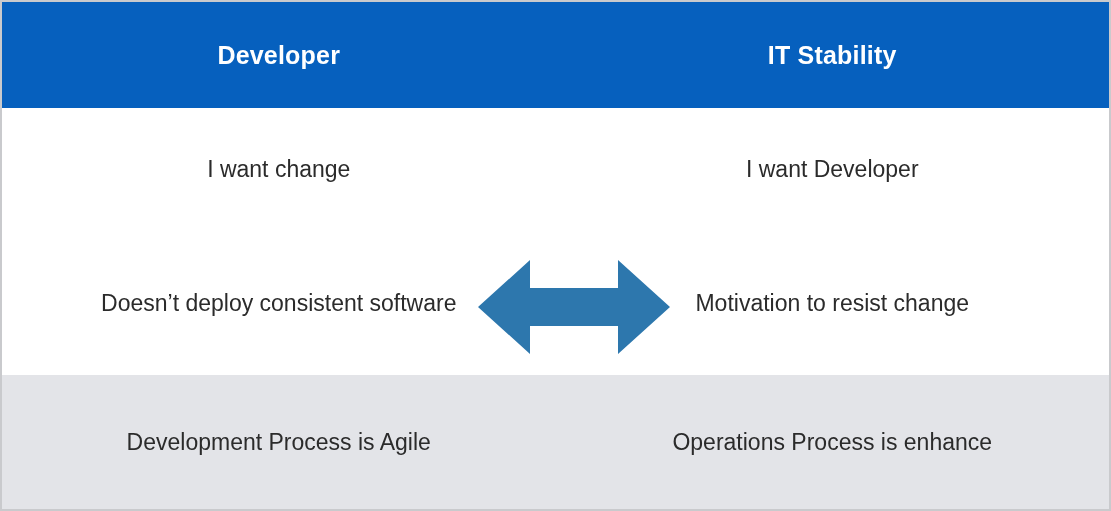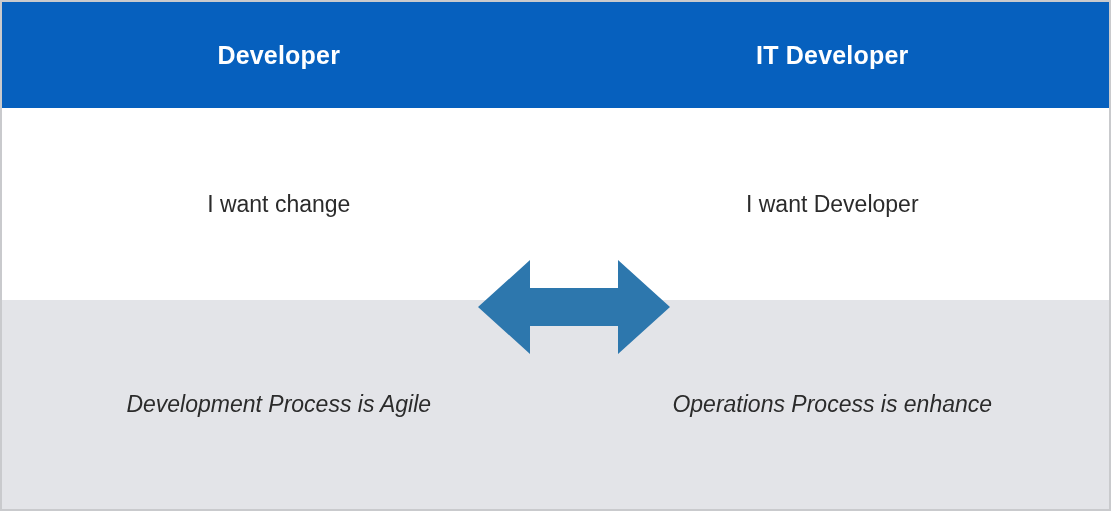--- a/index.html
+++ b/index.html
@@ -52,21 +52,21 @@
     font-size: 25px;
     font-weight: bold;
     letter-spacing: 0.2px;
   }
 
   
   .body-row { height: 100px; }
   .body-row.r1 { height: 88px; }
   .body-row.r2 { height: 101px; }
   .body-row.r3 { height: 103px; }
-  .body-row.r4 { height: 96px; font-style: italic; }
+  .body-row.r4 { height: 96px; }
 
   .row-white td { background: #ffffff; }
   .row-gray  td { background: #e3e4e8; }
 
   .body-cell {
     color: #2b2b2b;
     font-size: 23px;
     font-weight: normal;
     line-height: 1.25;
     white-space: nowrap;
@@ -90,32 +90,36 @@
 
   <table class="cmp-table">
     <colgroup>
       <col class="col-left">
       <col class="col-right">
     </colgroup>
 
     <thead>
       <tr class="head-row">
         <th class="head-cell">Developer</th>
-        <th class="head-cell">IT Developer</th>
+        <th class="head-cell">IT Stability</th>
       </tr>
     </thead>
 
     <tbody>
 
       <tr class="body-row r1 row-white">
         <td class="body-cell">I want change</td>
         <td class="body-cell">I want Developer</td>
       </tr>
 
 
+      <tr class="body-row r3 row-white">
+        <td class="body-cell">Doesn’t deploy consistent software</td>
+        <td class="body-cell">Motivation to resist change</td>
+      </tr>
 
       <tr class="body-row r4 row-gray">
         <td class="body-cell">Development Process is Agile</td>
         <td class="body-cell">Operations Process is enhance</td>
       </tr>
 
     </tbody>
   </table>
 
   <div class="arrow-wrap">

